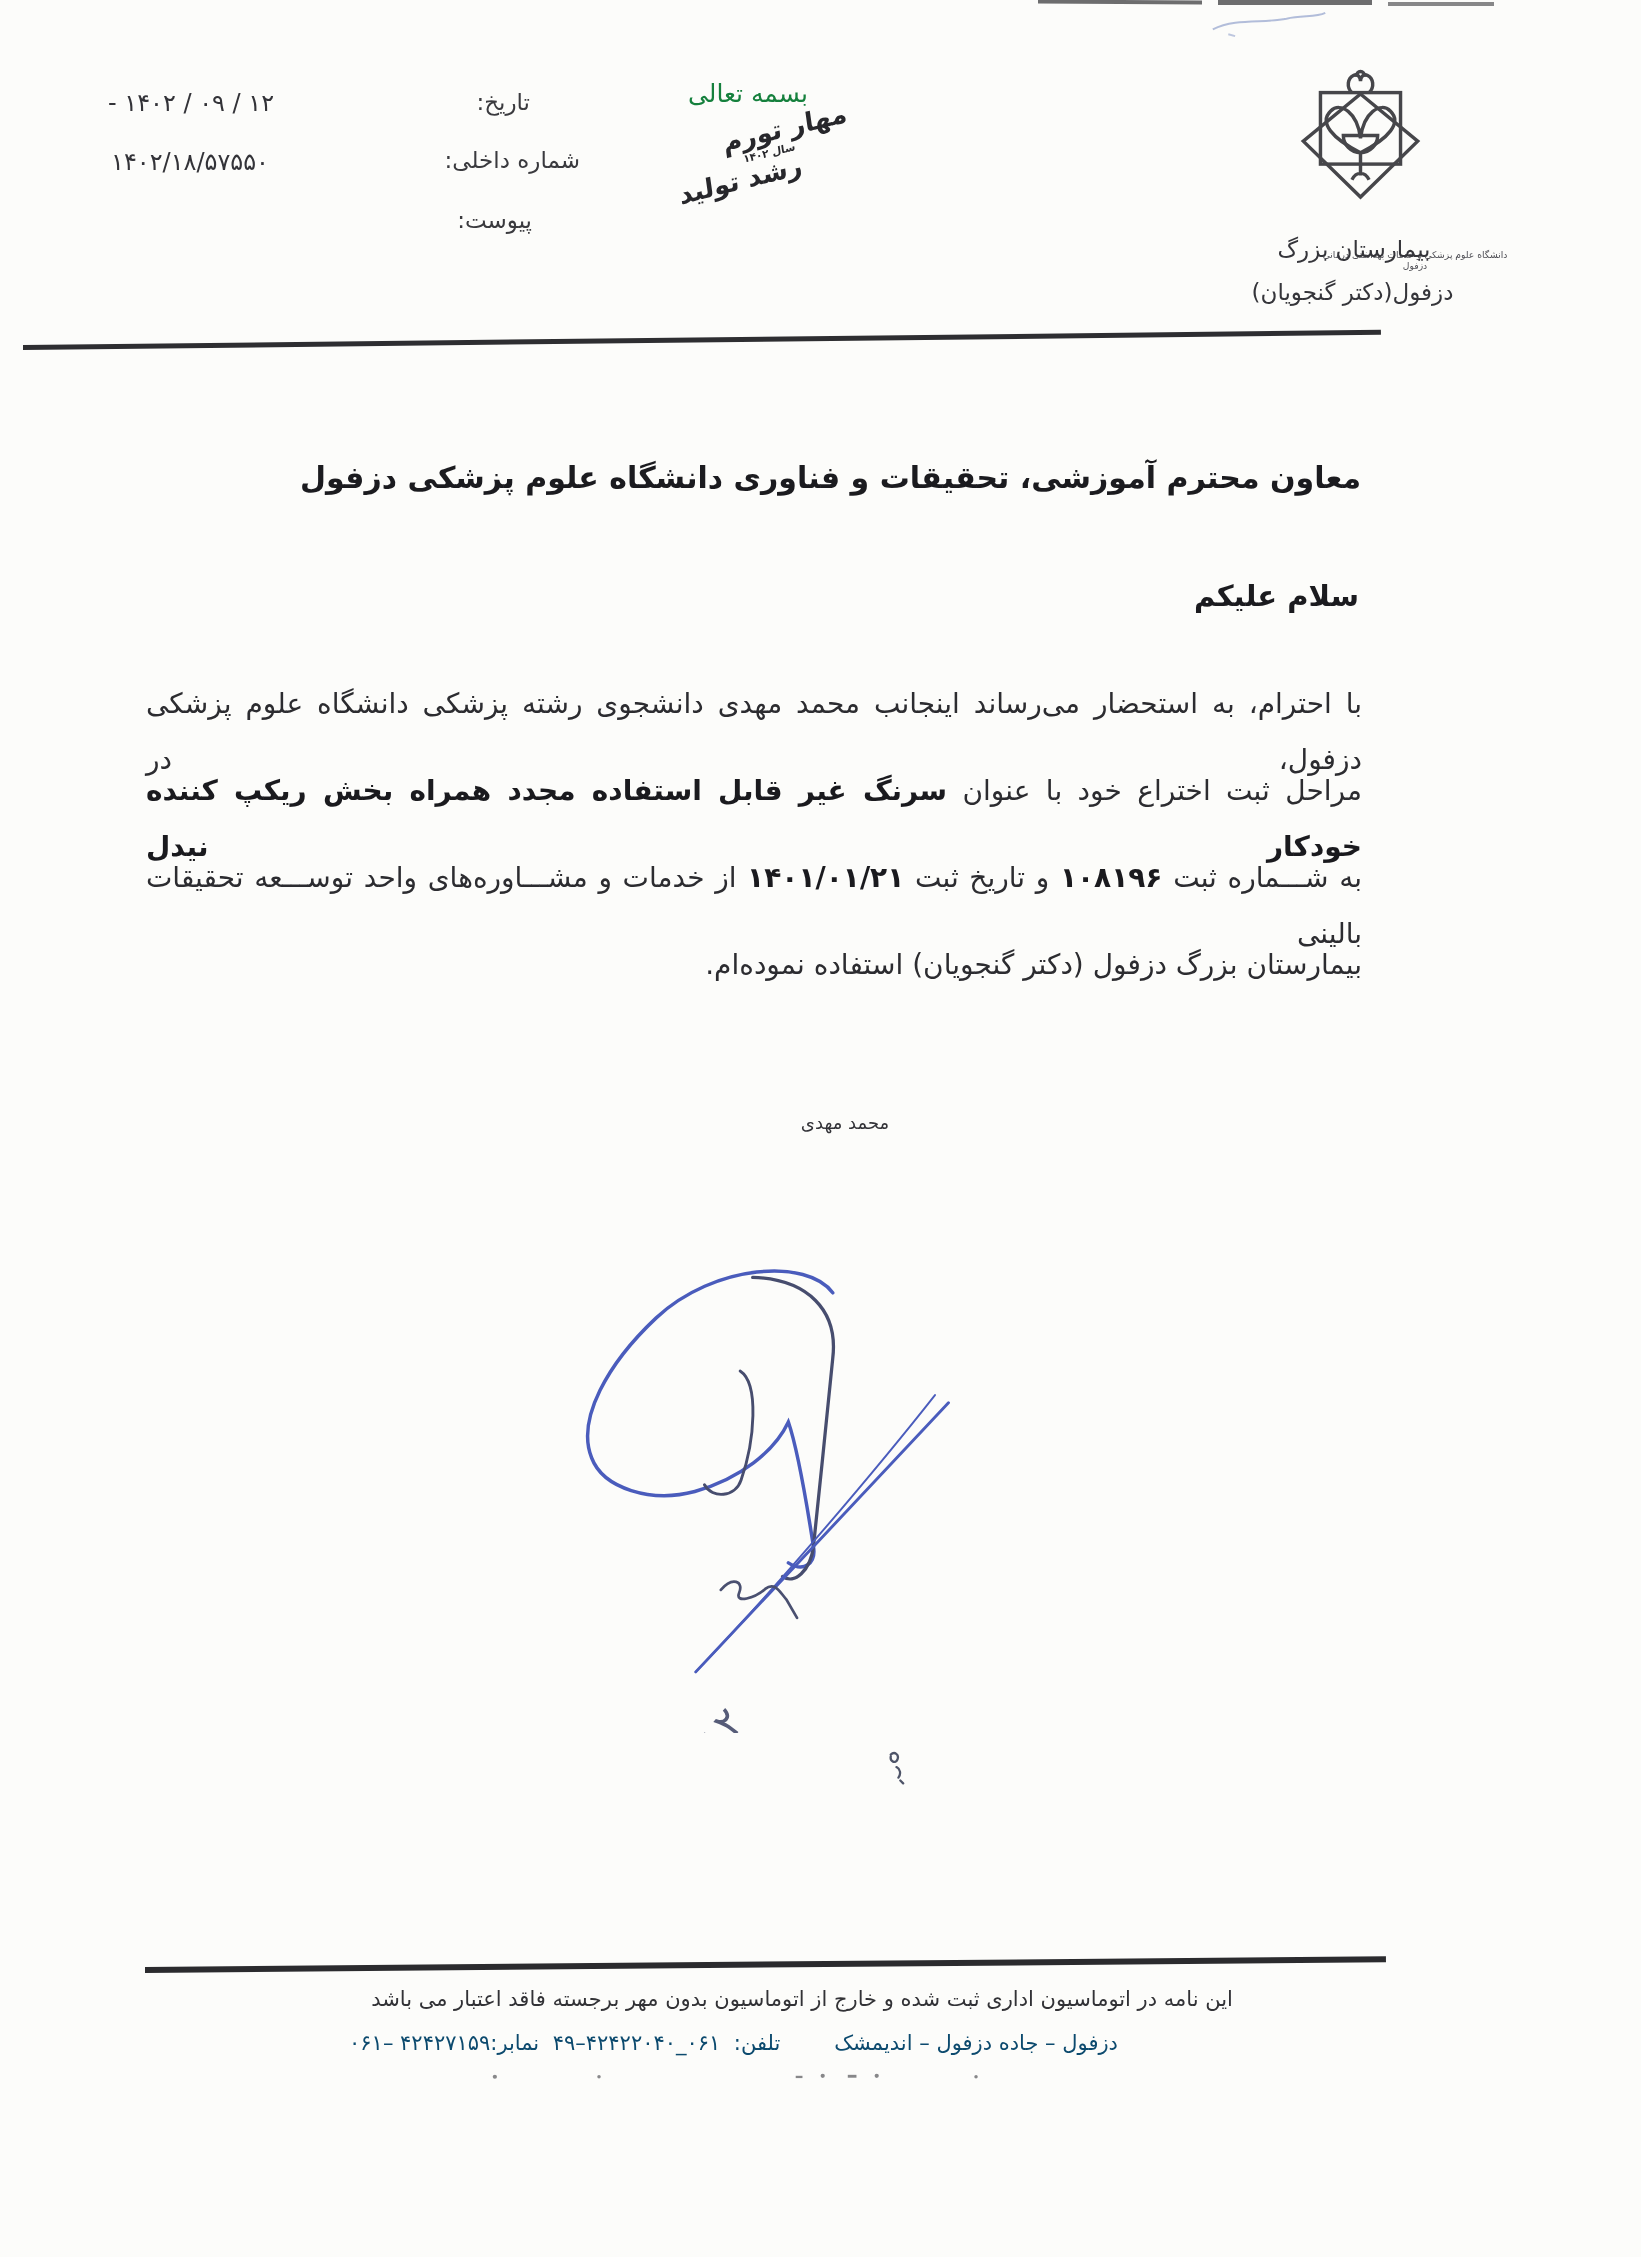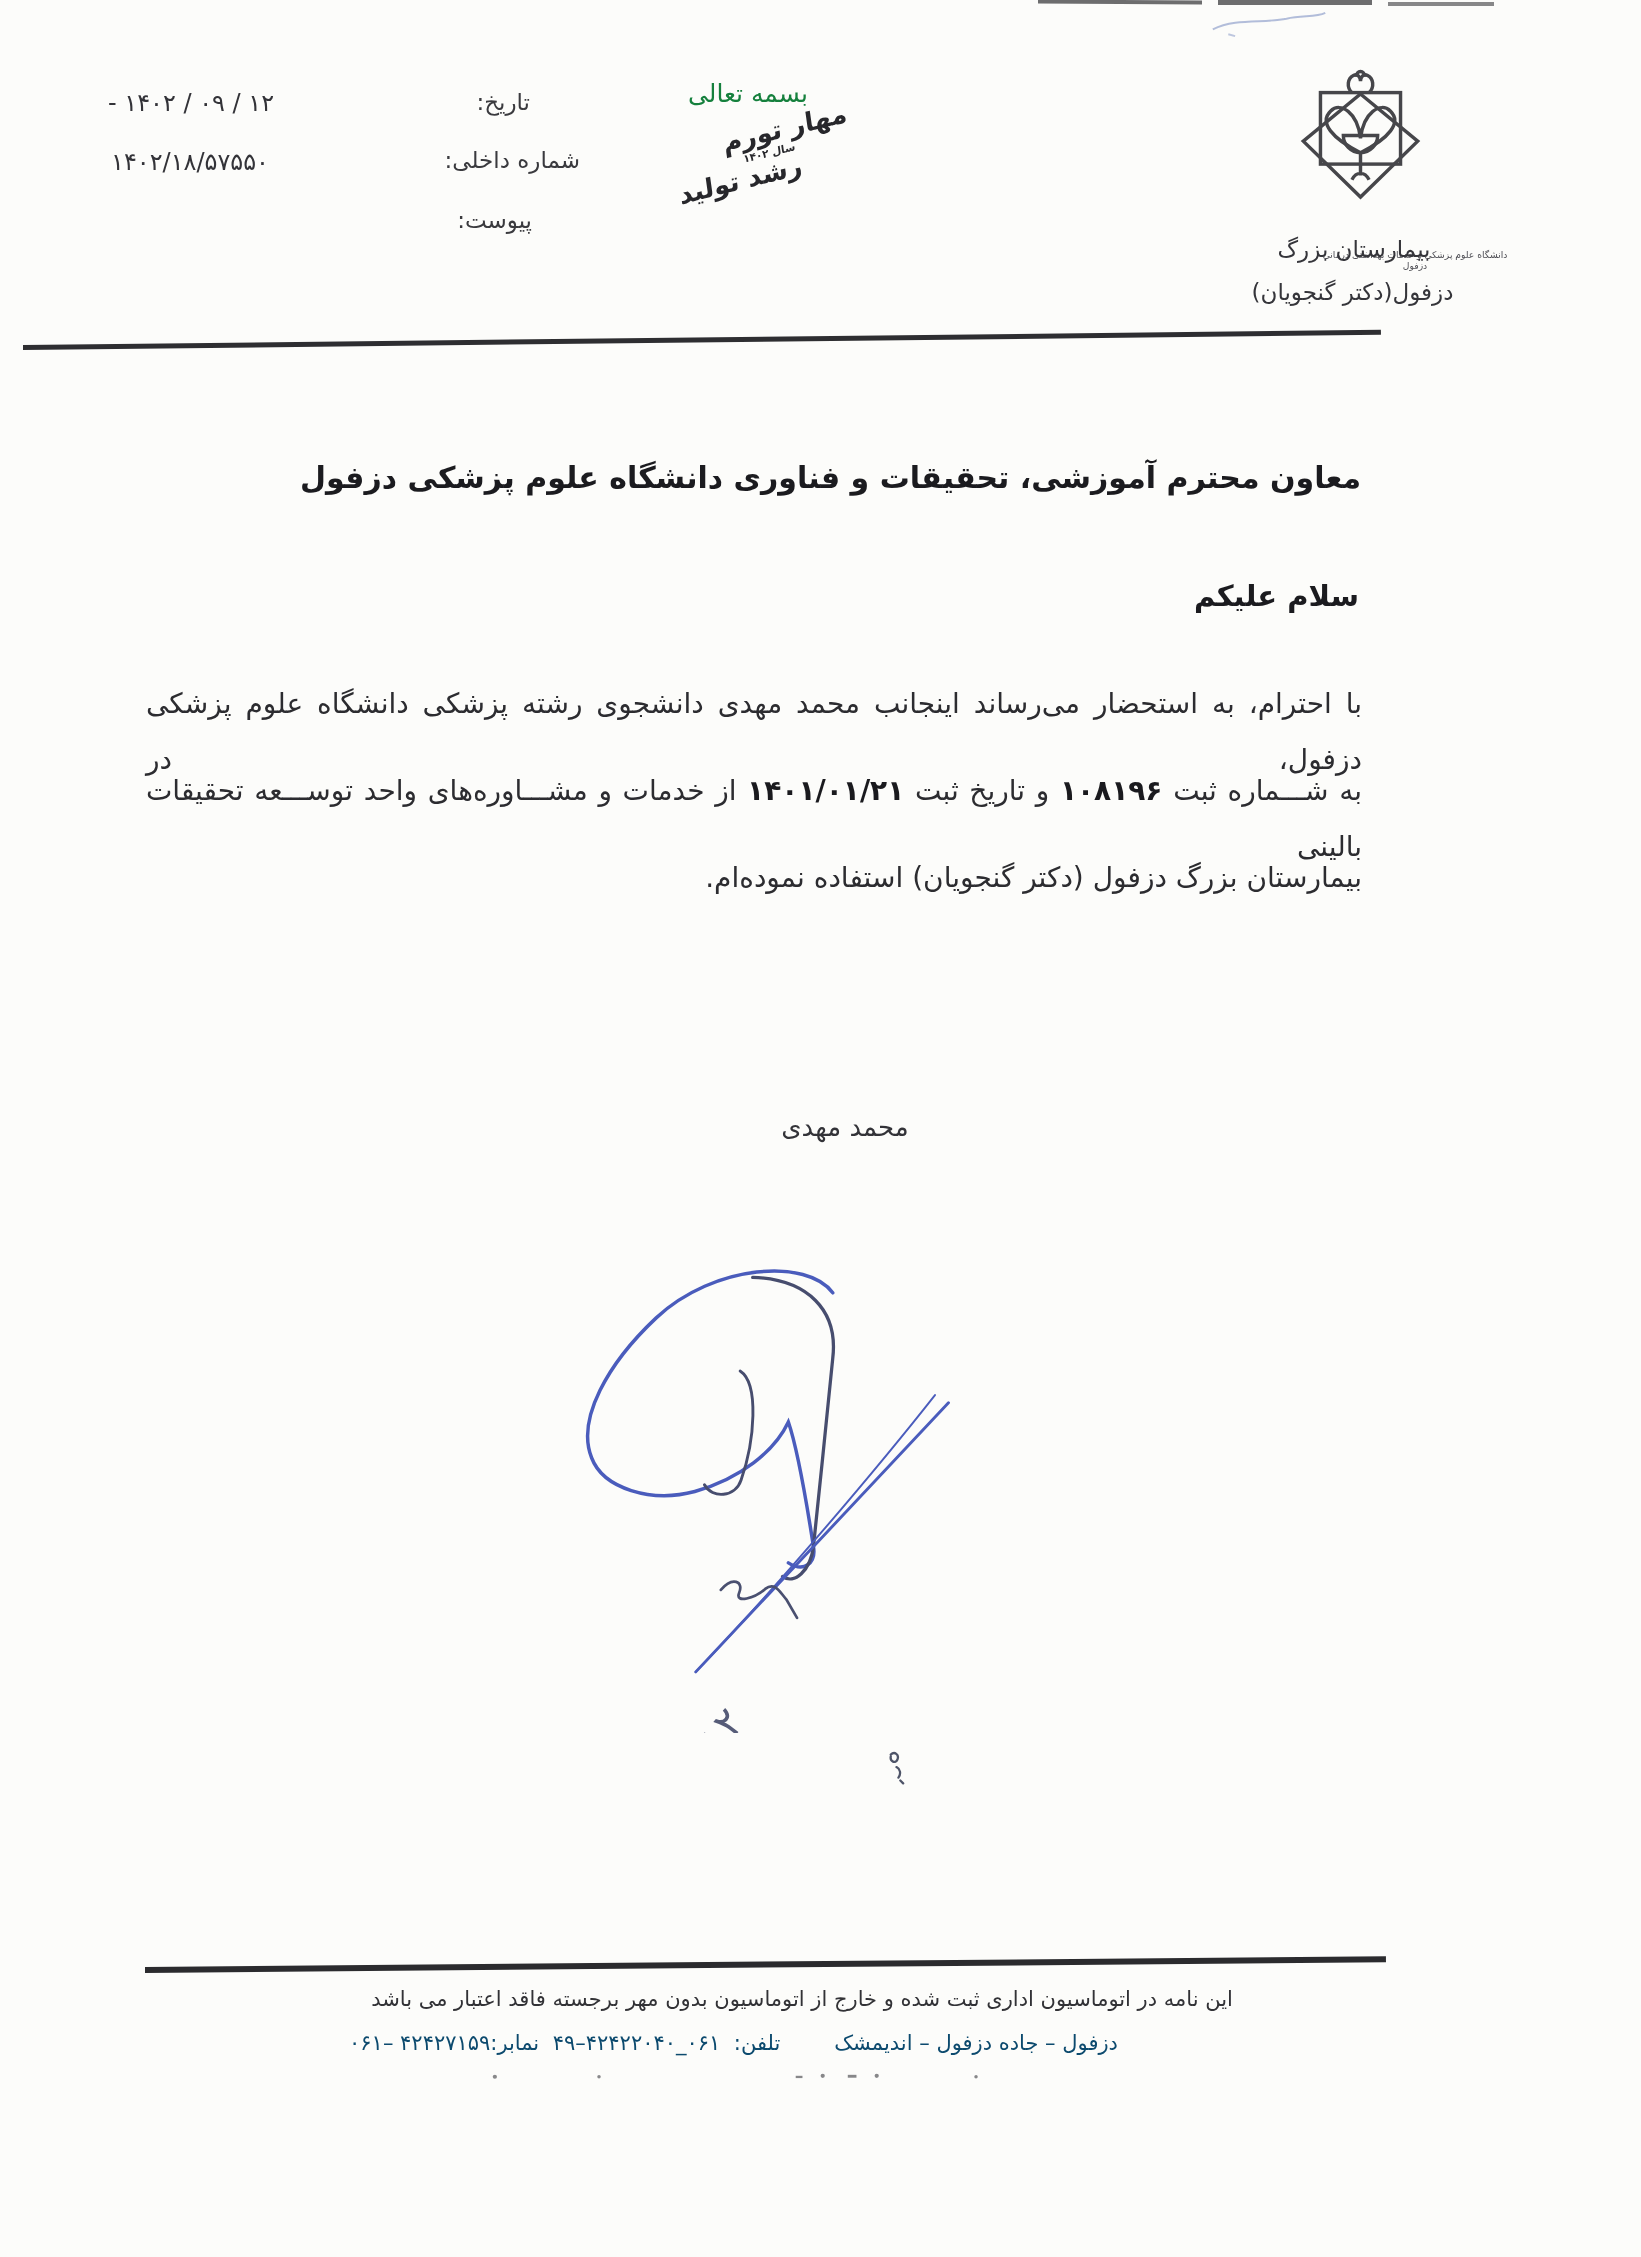--- a/index.html
+++ b/index.html
@@ -44,21 +44,21 @@
 
   
   .recipient{font-size:30px;font-weight:bold;color:#1b1b1f;}
   .greeting{font-size:29px;font-weight:bold;color:#1b1b1f;text-align:right;}
   .body-block{width:1236px;font-size:28px;color:#2c2c30;}
   .body-line{height:87px;line-height:56px;direction:rtl;}
   .just{text-align:justify;text-align-last:justify;margin-left:20px;}
   .rt{text-align:right;}
   .b{font-weight:bold;color:#1a1a1e;}
 
-  .sig-name{font-size:26px;color:#333338;}
+  .sig-name{font-size:18px;color:#333338;}
   .sig-title{font-size:26.6px;color:#333338;}
 
   
   .foot-note{font-size:21px;color:#323236;width:966px;}
   .foot-info{font-size:21px;color:#0c4a6e;width:1023px;}
   .foot-gap{display:inline-block;width:54px;}
   .foot-sp{display:inline-block;width:13.5px;}
 </style>
 </head>
 <body>
@@ -109,20 +109,21 @@
   <div class="abs hosp center" style="left:1250px;top:279px;width:205px;">دزفول(دکتر گنجویان)</div>
 
   <div class="abs rule" style="left:23px;top:345px;width:1358px;height:4.8px;transform:rotate(-0.64deg);"></div>
 
   <div class="abs recipient" style="right:280px;top:460px;">معاون محترم آموزشی، تحقیقات و فناوری دانشگاه علوم پزشکی دزفول</div>
 
   <div class="abs greeting" style="right:282px;top:579px;">سلام علیکم</div>
 
   <div class="abs body-block" style="left:126px;top:676px;">
     <div class="body-line just"><span>با احترام، به استحضار می‌رساند اینجانب محمد مهدی دانشجوی رشته پزشکی دانشگاه علوم پزشکی دزفول، در</span></div>
+    <div class="body-line just"><span>مراحل ثبت اختراع خود با عنوان </span><span class="b">سرنگ غیر قابل استفاده مجدد همراه بخش ریکپ کننده خودکار نیدل</span></div>
     <div class="body-line just"><span>به شـــماره ثبت </span><span class="b">۱۰۸۱۹۶</span><span> و تاریخ ثبت </span><span class="b">۱۴۰۱/۰۱/۲۱</span><span> از خدمات و مشـــاوره‌های واحد توســـعه تحقیقات بالینی</span></div>
     <div class="body-line rt"><span>بیمارستان بزرگ دزفول (دکتر گنجویان) استفاده نموده‌ام.</span></div>
   </div>
 
   <div class="abs sig-name center" style="left:618px;top:1112px;width:454px;">محمد مهدی</div>
 
   <svg class="abs" style="left:526px;top:1250px;" width="463" height="483" viewBox="0 0 480 500">
 
     <path d="M318,44 C292,8 195,14 135,70 C85,117 52,175 68,215 C80,247 130,262 175,250 C222,237 258,208 272,178 C283,210 293,275 298,307 C301,325 288,334 272,324" stroke="#4a5cbc" stroke-width="3.6" fill="none" stroke-linecap="round"></path>
 

